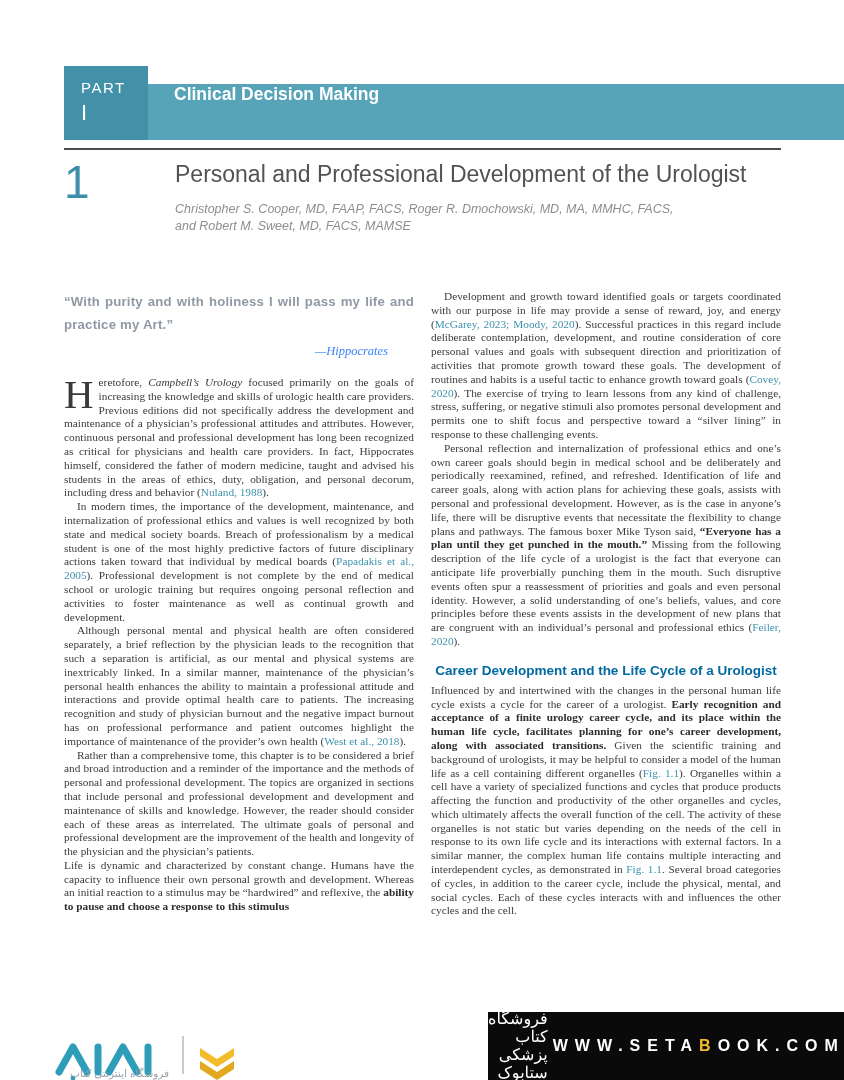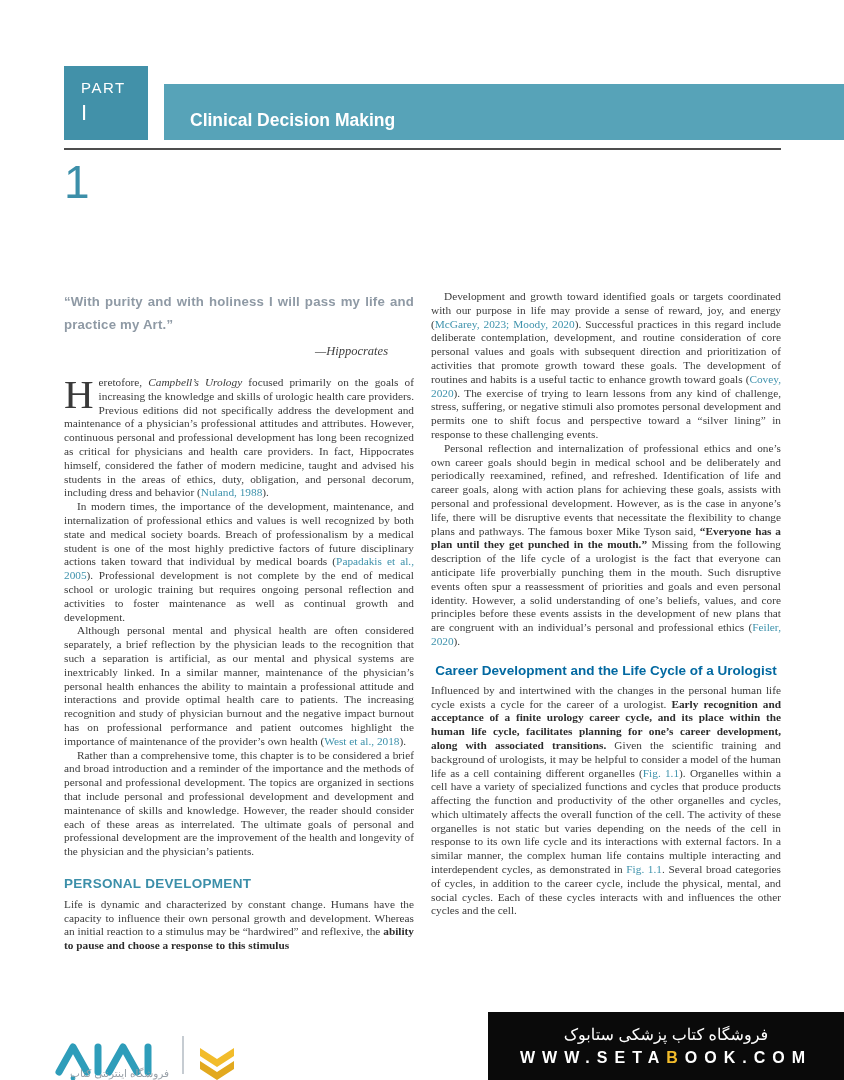--- a/index.html
+++ b/index.html
@@ -4,58 +4,58 @@
 <style>
   html,body{margin:0;padding:0;background:#fff;}
   .page{position:relative;width:844px;height:1080px;background:#ffffff;overflow:hidden;
         font-family:"Liberation Serif",serif;color:#3b3b3b;}
   
   .part-header{position:absolute;left:64px;top:66px;right:0;height:74px;display:flex;align-items:flex-end;}
   .part-box{width:84px;height:74px;background:#4291A9;color:#fff;box-sizing:border-box;
             padding:13px 8px 0 17px;font-family:"Liberation Sans",sans-serif;}
   .part-word{font-size:15px;letter-spacing:1.5px;}
   .part-num{font-size:22px;margin-top:4px;}
-  .part-banner{flex:1;height:56px;background:#57A3B8;display:flex;align-items:flex-end;
-               padding:0 0 9px 26px;box-sizing:border-box;margin-left:16px;}
+  .part-banner{flex:1;height:56px;background:#57A3B8;display:flex;align-items:flex-start;
+               padding:0 0 9px 26px;box-sizing:border-box;}
   .part-banner span{color:#fff;font-family:"Liberation Sans",sans-serif;font-weight:bold;font-size:17.5px;}
   .rule{position:absolute;left:64px;top:148px;width:717px;border-top:2px solid #4d4d4d;}
   
   .chapter-head{position:absolute;left:64px;top:158px;width:717px;display:flex;}
   .chapter-num{width:86px;flex:0 0 86px;color:#3C8FA9;font-family:"Liberation Sans",sans-serif;
                font-size:46px;line-height:48px;font-weight:500;}
   .chapter-meta{flex:1;padding-left:25px;}
   .chapter-title{margin:2px 0 0;font-family:"Liberation Sans",sans-serif;font-weight:400;
                  font-size:23px;line-height:28px;color:#525252;}
   .authors{margin:13px 0 0;font-family:"Liberation Sans",sans-serif;font-style:italic;
            font-size:12.5px;line-height:17px;color:#8e8e8e;}
   
   .columns{position:absolute;left:64px;top:290px;width:717px;display:flex;gap:17px;}
   .col{flex:1;min-width:0;}
   .quote{margin:0;font-family:"Liberation Sans",sans-serif;font-weight:bold;font-size:13.2px;
          line-height:23px;letter-spacing:.2px;color:#8f9aa5;text-align:justify;}
-  .quote-attr{margin:8px 26px 0 0;text-align:right;font-style:italic;font-size:12.5px;color:#404040;}
+  .quote-attr{margin:8px 26px 0 0;text-align:right;font-style:italic;font-size:12.5px;color:#3b82f6;}
   .quote-block{margin-bottom:17px;}
   .para{margin:0;font-size:11.3px;line-height:13.8px;text-align:justify;}
   .para.indent{text-indent:13px;}
   .dropcap{float:left;font-size:41px;line-height:33px;padding:2px 5px 0 0;color:#3a3a3a;}
   .cite{color:#3E92AC;cursor:pointer;}
   .b{font-weight:bold;color:#2e2e2e;}
   .i{font-style:italic;}
   .h-teal{margin:17px 0 7px;font-family:"Liberation Sans",sans-serif;font-weight:bold;
           font-size:13.5px;letter-spacing:.3px;color:#3C8FA9;}
   .h-dark{margin:14px 0 6px;font-family:"Liberation Sans",sans-serif;font-weight:bold;
           font-size:13.5px;color:#0369a1;text-align:center;}
   
   .watermark{position:absolute;left:0;right:0;bottom:0;height:68px;background:#fff;display:flex;}
   .wm-left{position:relative;width:488px;flex:0 0 488px;display:flex;align-items:flex-end;
            padding-left:52px;box-sizing:border-box;}
   .wm-divider{width:2px;height:38px;background:#c6ccd2;margin:0 12px 6px 12px;}
   .wm-caption{position:absolute;left:70px;bottom:1px;font-family:"Liberation Sans",sans-serif;
               font-size:10.5px;color:#98a0a8;}
-  .wm-bar{flex:1;background:#0A0A0A;color:#fff;display:flex;flex-direction:column;
+  .wm-bar{flex:1;background:#0A0A0A;color:#fff;display:flex;flex-direction:row;
           justify-content:center;align-items:center;gap:5px;font-family:"Liberation Sans",sans-serif;}
   .wm-fa{font-size:16px;line-height:18px;}
   .wm-url{font-size:16px;font-weight:bold;letter-spacing:7px;line-height:18px;}
   .wm-url .gold{color:#F2BC2B;}
 </style>
 </head>
 <body>
 
 <div class="page">
 
@@ -66,35 +66,41 @@
     </div>
     <div class="part-banner">
       <span>Clinical Decision Making</span>
     </div>
   </header>
 
   <div class="rule"></div>
 
   <section class="chapter-head">
     <div class="chapter-num">1</div>
+    <div class="chapter-meta">
+      <h1 class="chapter-title">Personal and Professional Development of the Urologist</h1>
+      <p class="authors">
+        <span>Christopher S. Cooper, MD, FAAP, FACS, Roger R. Dmochowski, MD, MA, MMHC, FACS,</span><br>
+        <span>and Robert M. Sweet, MD, FACS, MAMSE</span>
+      </p>
+    </div>
   </section>
 
   <main class="columns">
     <div class="col">
       <div class="quote-block">
         <p class="quote">“With purity and with holiness I will pass my life and practice my Art.”</p>
         <p class="quote-attr">—Hippocrates</p>
       </div>
       <div>
           <p class="para"><span class="dropcap">H</span><span>eretofore, </span><span class="i">Campbell’s Urology</span><span> focused primarily on the goals of increasing the knowledge and skills of urologic health care providers. Previous editions did not specifically address the development and maintenance of a physician’s professional attitudes and attributes. However, continuous personal and professional development has long been recognized as critical for physicians and health care providers. In fact, Hippocrates himself, considered the father of modern medicine, taught and advised his students in the areas of ethics, duty, obligation, and personal decorum, including dress and behavior (</span><span class="cite">Nuland, 1988</span><span>).</span></p>
           <p class="para indent"><span>In modern times, the importance of the development, maintenance, and internalization of professional ethics and values is well recognized by both state and medical society boards. Breach of professionalism by a medical student is one of the most highly predictive factors of future disciplinary actions taken toward that individual by medical boards (</span><span class="cite">Papadakis et al., 2005</span><span>). Professional development is not complete by the end of medical school or urologic training but requires ongoing personal reflection and activities to foster maintenance as well as continual growth and development.</span></p>
           <p class="para indent"><span>Although personal mental and physical health are often considered separately, a brief reflection by the physician leads to the recognition that such a separation is artificial, as our mental and physical systems are inextricably linked. In a similar manner, maintenance of the physician’s personal health enhances the ability to maintain a professional attitude and interactions and provide optimal health care to patients. The increasing recognition and study of physician burnout and the negative impact burnout has on professional performance and patient outcomes highlight the importance of maintenance of the provider’s own health (</span><span class="cite">West et al., 2018</span><span>).</span></p>
           <p class="para indent"><span>Rather than a comprehensive tome, this chapter is to be considered a brief and broad introduction and a reminder of the importance and the methods of personal and professional development. The topics are organized in sections that include personal and professional development and development and maintenance of skills and knowledge. However, the reader should consider each of these areas as interrelated. The ultimate goals of personal and professional development are the improvement of the health and longevity of the physician and the physician’s patients.</span></p>
         </div>
-      <h2 class="h-teal">PERSONAL DEVELOPMENT</h2>
       <div>
           <p class="para"><span>Life is dynamic and characterized by constant change. Humans have the capacity to influence their own personal growth and development. Whereas an initial reaction to a stimulus may be “hardwired” and reflexive, the </span><span class="b">ability to pause and choose a response to this stimulus</span></p>
         </div>
     </div>
     <div class="col">
       <div>
           <p class="para indent"><span>Development and growth toward identified goals or targets coordinated with our purpose in life may provide a sense of reward, joy, and energy (</span><span class="cite">McGarey, 2023; Moody, 2020</span><span>). Successful practices in this regard include deliberate contemplation, development, and routine consideration of core personal values and goals with subsequent direction and prioritization of activities that promote growth toward these goals. The development of routines and habits is a useful tactic to enhance growth toward goals (</span><span class="cite">Covey, 2020</span><span>). The exercise of trying to learn lessons from any kind of challenge, stress, suffering, or negative stimuli also promotes personal development and permits one to shift focus and perspective toward a “silver lining” in response to these challenging events.</span></p>
           <p class="para indent"><span>Personal reflection and internalization of professional ethics and one’s own career goals should begin in medical school and be deliberately and periodically reexamined, refined, and refreshed. Identification of life and career goals, along with action plans for achieving these goals, assists with personal and professional development. However, as is the case in anyone’s life, there will be disruptive events that necessitate the flexibility to change plans and pathways. The famous boxer Mike Tyson said, </span><span class="b">“Everyone has a plan until they get punched in the mouth.”</span><span> Missing from the following description of the life cycle of a urologist is the fact that everyone can anticipate life proverbially punching them in the mouth. Such disruptive events often spur a reassessment of priorities and goals and even personal identity. However, a solid understanding of one’s beliefs, values, and core principles before these events assists in the development of new plans that are congruent with an individual’s personal and professional ethics (</span><span class="cite">Feiler, 2020</span><span>).</span></p>
         </div>
       <h3 class="h-dark">Career Development and the Life Cycle of a Urologist</h3>

